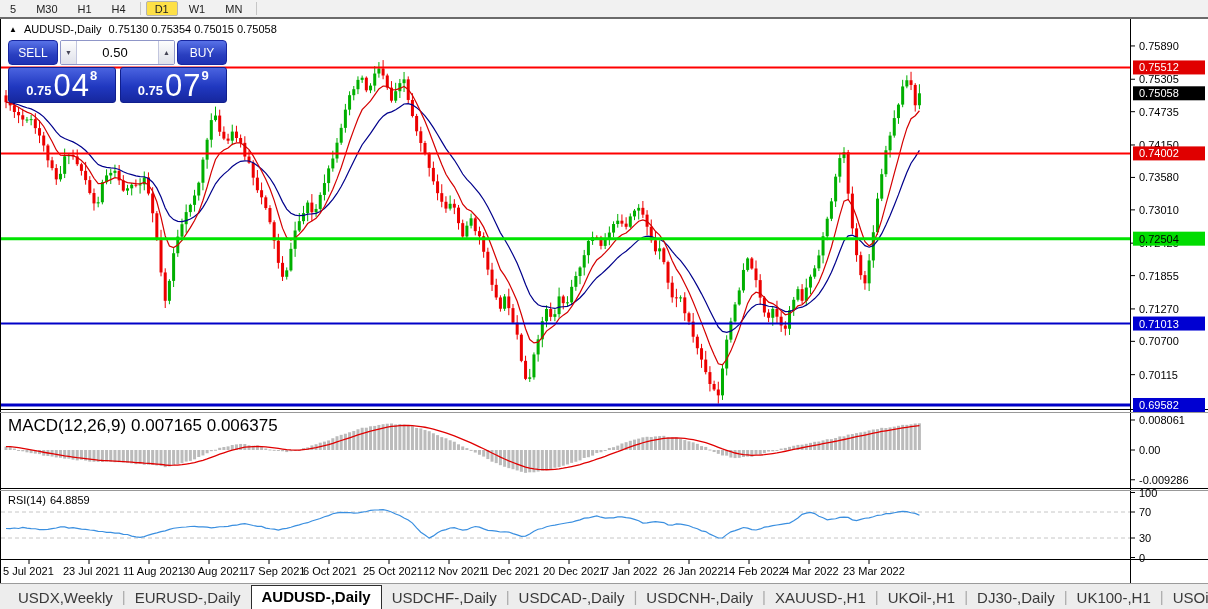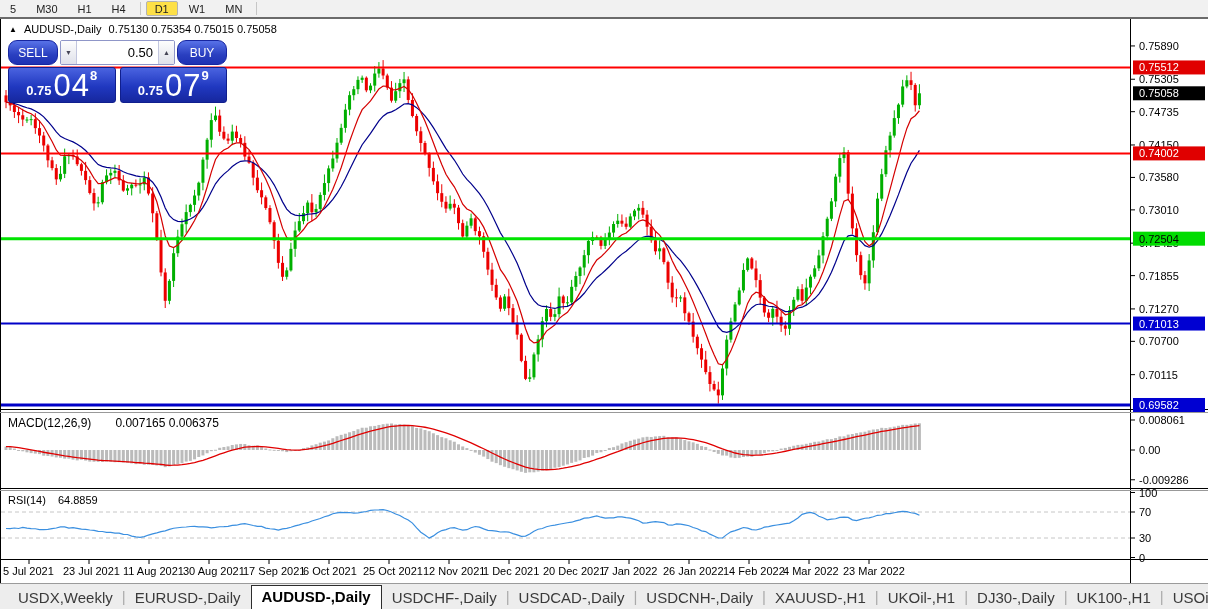--- a/index.html
+++ b/index.html
@@ -12,33 +12,33 @@
          background:transparent;font-size:11px;color:#222;font-family:inherit;border-radius:2px;}
   .tfbtn.active{background:#fde047;border:1px solid #b3b3b3;}
   .tfsep{width:1px;height:13px;background:#c6c6c6;margin:0 4px;}
   #tb-shadow{position:absolute;top:17px;left:0;right:0;height:2px;background:#6b6b6b;z-index:5;}
   
   #chart-svg{position:absolute;left:0;top:0;width:1208px;height:609px;}
   
   #chart-title{position:absolute;left:9px;top:23px;font-size:11px;color:#000;display:flex;
                align-items:center;gap:7px;z-index:3;}
   #chart-title .tri{font-size:8px;line-height:11px;}
-  #macd-label{position:absolute;left:8px;top:416px;font-size:12px;color:#000;z-index:3;display:flex;gap:24px;}
-  #rsi-label{position:absolute;left:8px;top:494px;font-size:11px;color:#000;z-index:3;display:flex;gap:12px;}
+  #macd-label{position:absolute;left:8px;top:416px;font-size:17px;color:#000;z-index:3;display:flex;gap:5px;}
+  #rsi-label{position:absolute;left:8px;top:494px;font-size:11px;color:#000;z-index:3;display:flex;gap:4px;}
   
   #trade-panel{position:absolute;left:8px;top:40px;width:219px;z-index:4;}
   .row1{display:flex;height:25px;}
   .tbtn{width:50px;background:linear-gradient(#5872e8,#2a3fc0 60%,#1e32b4);color:#fff;
-        border:1px solid #1726a0;border-radius:9px;font-size:12px;font-family:inherit;padding:0;}
+        border:1px solid #1726a0;border-radius:4px;font-size:12px;font-family:inherit;padding:0;}
   .spin{flex:1;display:flex;margin:0 2px;border:1px solid #8f96c8;background:#fff;border-radius:2px;overflow:hidden;}
   .sbtn{width:16px;background:linear-gradient(#fdfdfd,#dfe1ea);border:none;color:#445;
         font-size:8px;padding:0;font-family:inherit;}
   .sbtn.left{border-right:1px solid #c2c6de;}
   .sbtn.right{border-left:1px solid #c2c6de;}
-  .vol{flex:1;font-size:13px;color:#000;text-align:right;padding:4px 5px 0 0;}
+  .vol{flex:1;font-size:13px;color:#000;text-align:center;padding:4px 5px 0 0;}
   .row2{display:flex;margin-top:2px;height:36px;}
   .pricebox{flex:1;background:linear-gradient(#4a63e0,#2038c0 55%,#16279e);border:1px solid #101f8e;
             border-radius:3px;color:#fff;display:flex;justify-content:center;align-items:flex-end;padding-bottom:3px;}
   .pricebox+.pricebox{margin-left:4px;}
   .psm{font-size:13px;font-weight:700;margin-right:2px;line-height:17px;}
   .pbig{font-size:31px;line-height:27px;font-weight:400;letter-spacing:1px;}
   .psup{font-size:13px;font-weight:700;align-self:flex-start;margin-top:0;}
   
   #tabbar{position:absolute;left:0;right:0;bottom:0;height:25px;background:#ededed;
           border-top:1px solid #9b9b9b;display:flex;align-items:flex-end;padding-left:10px;

